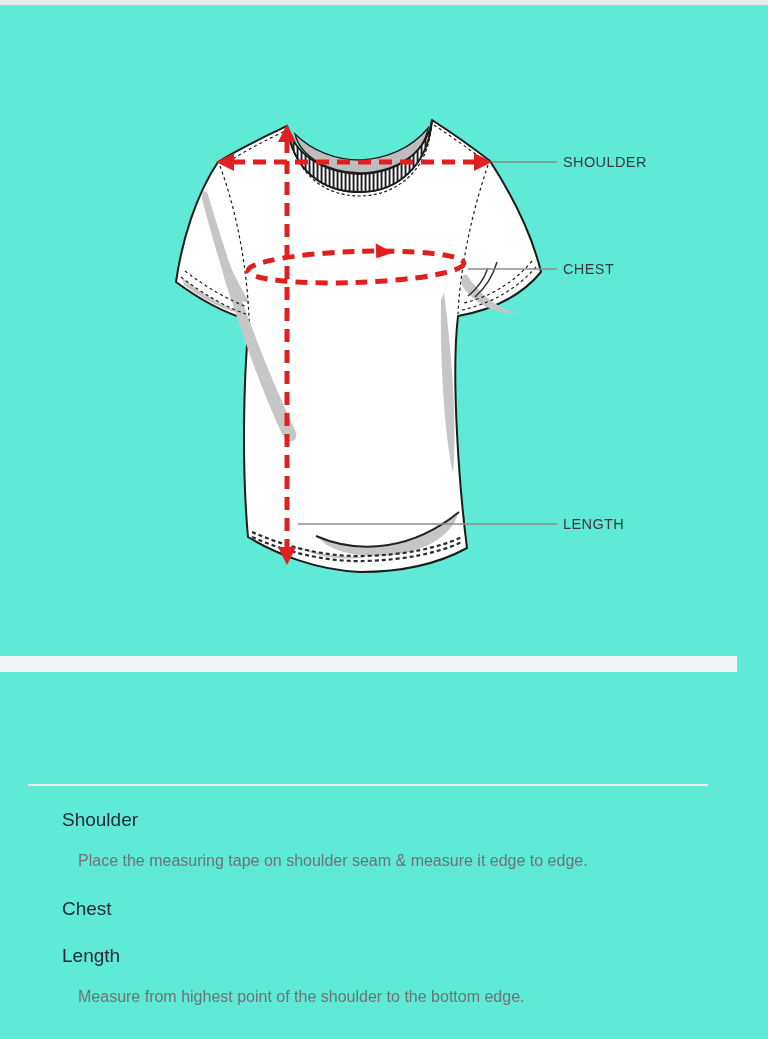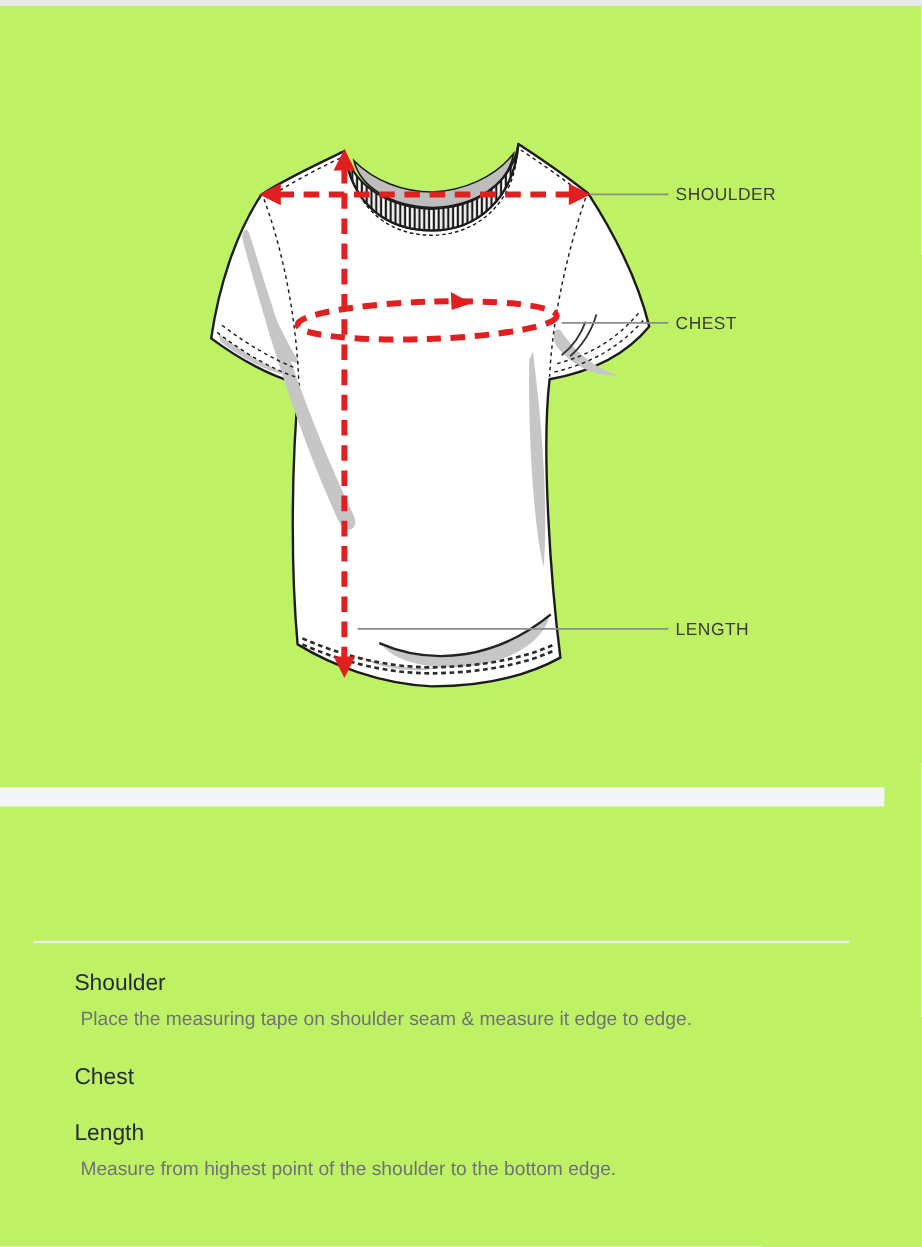--- a/index.html
+++ b/index.html
@@ -1,34 +1,34 @@
 <!DOCTYPE html>
 <html><head>
 <meta charset="utf-8">
 <style>
   html,body{margin:0;padding:0;background:#fff;}
   .page{
-    position:relative;width:768px;height:1039px;background:#bef264;
+    position:relative;width:768px;height:1039px;background:#5eead4;
     font-family:"Liberation Sans",sans-serif;overflow:hidden;
   }
   .top-strip{position:absolute;top:0;left:0;width:768px;height:5px;background:#e9e9e9;}
   .diagram-wrap{position:absolute;top:5px;left:0;width:768px;height:650px;}
   .section-band{position:absolute;top:656px;left:0;width:737px;height:16px;background:#f4f5f7;}
   .note{
     position:absolute;top:706px;left:62px;width:630px;
     font-size:16px;line-height:27px;color:#3d424c;white-space:pre-line;
   }
   .thin-divider{position:absolute;top:784px;left:28px;width:680px;height:2px;background:#ebebeb;}
   .sections{position:absolute;top:808px;left:62px;width:640px;}
   .measure-section{margin:0 0 23px 0;}
   .measure-section h3{
     margin:0 0 5px 0;font-size:19px;line-height:24px;font-weight:400;color:#262c37;
   }
   .measure-section p{
-    margin:5px;font-size:16px;line-height:26px;color:#6f7277;white-space:pre-line;
+    margin:16px;font-size:16px;line-height:26px;color:#6f7277;white-space:pre-line;
   }
   svg text.diagram-label{
     font-family:"Liberation Sans",sans-serif;font-size:14.5px;fill:#3b3b3b;letter-spacing:.4px;
   }
 </style>
 </head>
 <body>
 
 <div class="page">
 

